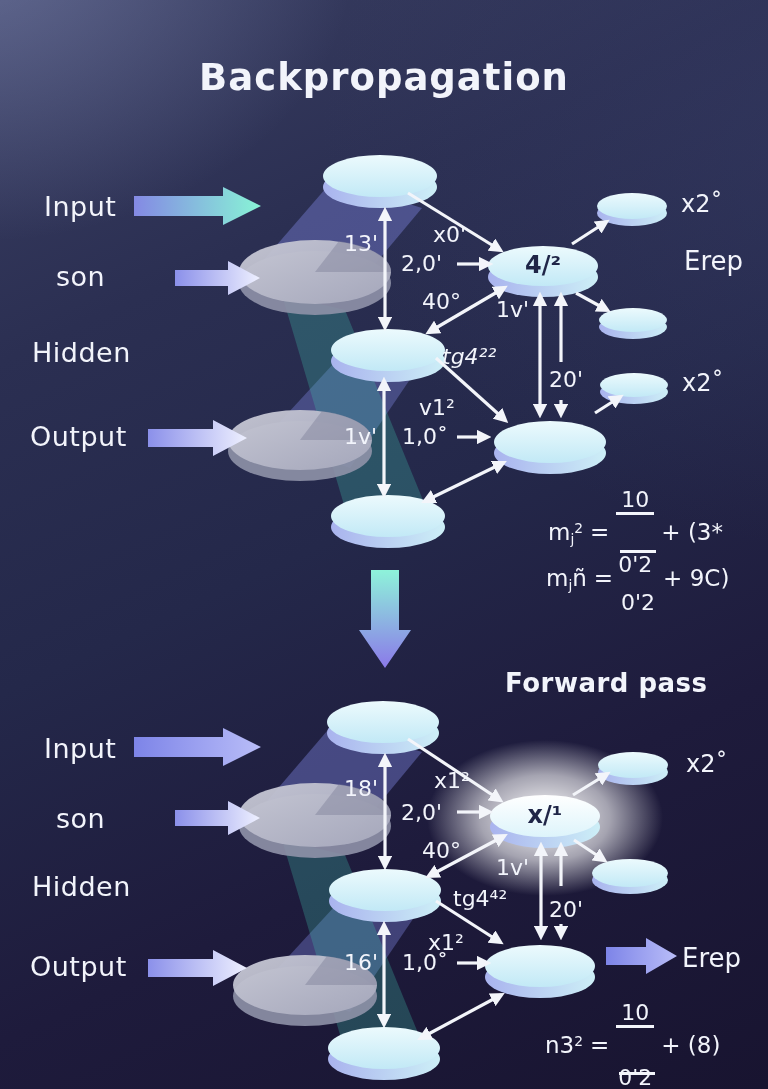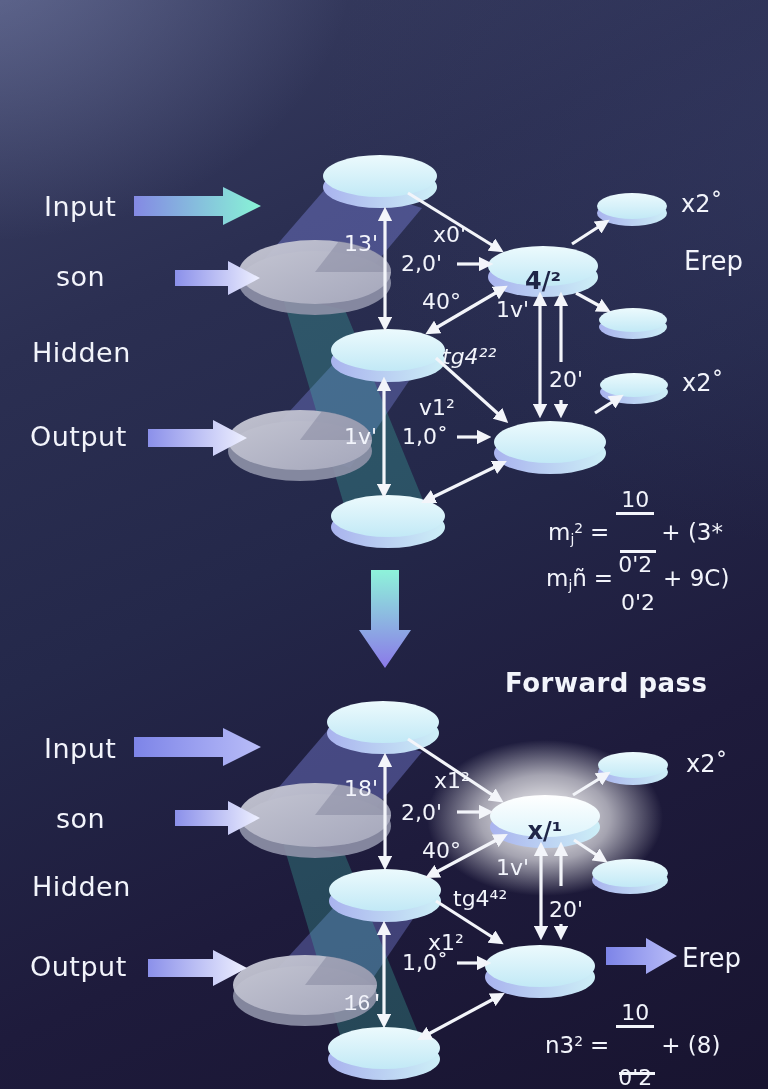--- a/index.html
+++ b/index.html
@@ -12,21 +12,21 @@
       linear-gradient(155deg,#3a3f63 0%,#2b2f52 25%,#24284a 48%,#1e1b3c 72%,#181430 100%);
   }
   svg{position:absolute;left:0;top:0;}
   .txt{position:absolute;white-space:nowrap;}
   .title{left:0;right:0;top:56px;text-align:center;font-size:37px;font-weight:600;letter-spacing:1px;}
   .subtitle{left:505px;top:668px;font-size:26px;font-weight:600;letter-spacing:.5px;}
   .layer{font-size:27px;font-weight:500;letter-spacing:.5px;}
   .ann{font-size:22px;font-weight:500;}
   .out-lbl{font-size:26px;font-weight:500;}
   .x2-lbl{font-size:24px;font-weight:500;}
-  .node-lbl{font-size:24px;font-weight:600;color:#1f2547;transform:translateX(-50%);margin-top:16px;}
+  .node-lbl{font-size:24px;font-weight:600;color:#1f2547;transform:translateX(-50%);}
   .formula{position:absolute;display:flex;align-items:center;gap:7px;font-size:23px;font-weight:500;white-space:nowrap;}
   .sub{font-size:.6em;position:relative;top:.3em;}
   .sup{font-size:.6em;position:relative;top:-.5em;}
   .frac{display:inline-flex;flex-direction:column;align-items:center;font-size:22px;line-height:1.15;gap:20px;}
   .num{border-bottom:3px solid #f3f5fb;padding:0 5px;min-width:26px;min-height:10px;text-align:center;}
   .den{padding-top:17px;}
 </style>
 </head>
 <body>
 
@@ -210,20 +210,21 @@
   <polygon points="134,196 223,196 223,187 261,206 223,225 223,216 134,216" fill="url(#tealArrow)"></polygon>
   <polygon points="175,270 228,270 228,261 260,278 228,295 228,286 175,286" fill="url(#purpleSmall)"></polygon>
   <polygon points="148,429 213,429 213,420 247,438 213,456 213,447 148,447" fill="url(#purpleSmall)"></polygon>
   <polygon points="371,570 399,570 399,630 411,630 385,668 359,630 371,630" fill="url(#transGrad)"></polygon>
   <polygon points="134,737 223,737 223,728 261,747 223,766 223,757 134,757" fill="url(#purpleB)"></polygon>
   <polygon points="175,810 228,810 228,801 260,818 228,835 228,826 175,826" fill="url(#purpleSmall)"></polygon>
   <polygon points="148,959 213,959 213,950 247,968 213,986 213,977 148,977" fill="url(#purpleSmall)"></polygon>
   <polygon points="606,947 646,947 646,938 677,956 646,974 646,965 606,965" fill="url(#purpleB)"></polygon>
 </svg>
 
+<div class="txt title">Backpropagation</div>
 <div class="txt subtitle">Forward pass</div>
 
 <div class="txt layer" style="left:44px;top:191px;">Input</div>
 <div class="txt layer" style="left:56px;top:261px;">son</div>
 <div class="txt layer" style="left:32px;top:337px;">Hidden</div>
 <div class="txt layer" style="left:30px;top:421px;">Output</div>
 
 <div class="txt layer" style="left:44px;top:733px;">Input</div>
 <div class="txt layer" style="left:56px;top:803px;">son</div>
 <div class="txt layer" style="left:32px;top:871px;">Hidden</div>
@@ -267,21 +268,21 @@
 
 <div class="txt ann" style="left:344px;top:776px;">18'</div>
 <div class="txt ann" style="left:434px;top:768px;">x1²</div>
 <div class="txt ann" style="left:401px;top:800px;">2,0'</div>
 <div class="txt ann" style="left:422px;top:838px;">40°</div>
 <div class="txt ann" style="left:496px;top:855px;">1v'</div>
 <div class="txt ann" style="left:453px;top:886px;">tg4⁴²</div>
 <div class="txt ann" style="left:549px;top:897px;">20'</div>
 <div class="txt ann" style="left:428px;top:930px;">x1²</div>
 <div class="txt ann" style="left:402px;top:950px;">1,0˚</div>
-<div class="txt ann" style="left:344px;top:992px;font-family:Liberation Mono, monospace;">16'</div>
+<div class="txt ann" style="left:344px;top:950px;">16'</div>
 
 <div class="txt x2-lbl" style="left:686px;top:750px;">x2˚</div>
 <div class="txt out-lbl" style="left:682px;top:943px;">Erep</div>
 
 <div class="txt node-lbl" style="left:545px;top:801px;">x/¹</div>
 
 <div class="formula" style="left:545px;top:1000px;">
   <span><span>n3</span><span class="sub"></span><span class="sup">2</span><span></span></span>
   <span>=</span>
   <span class="frac">

